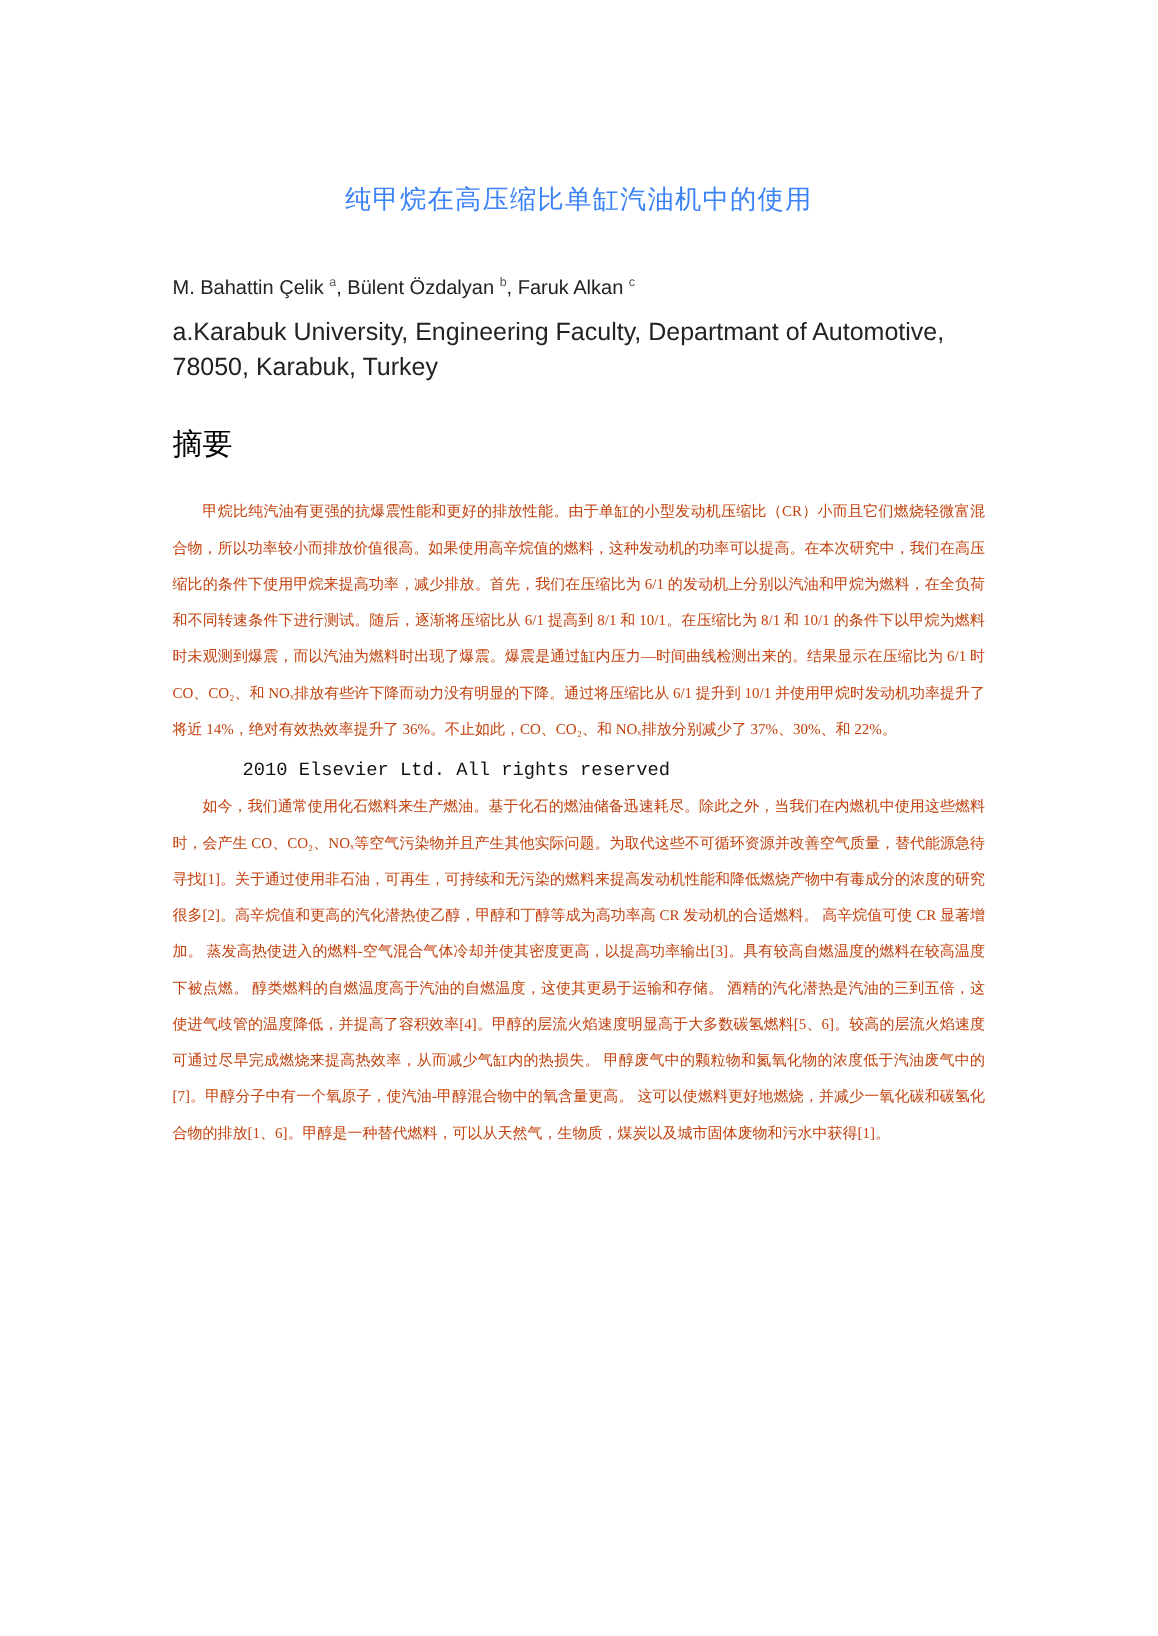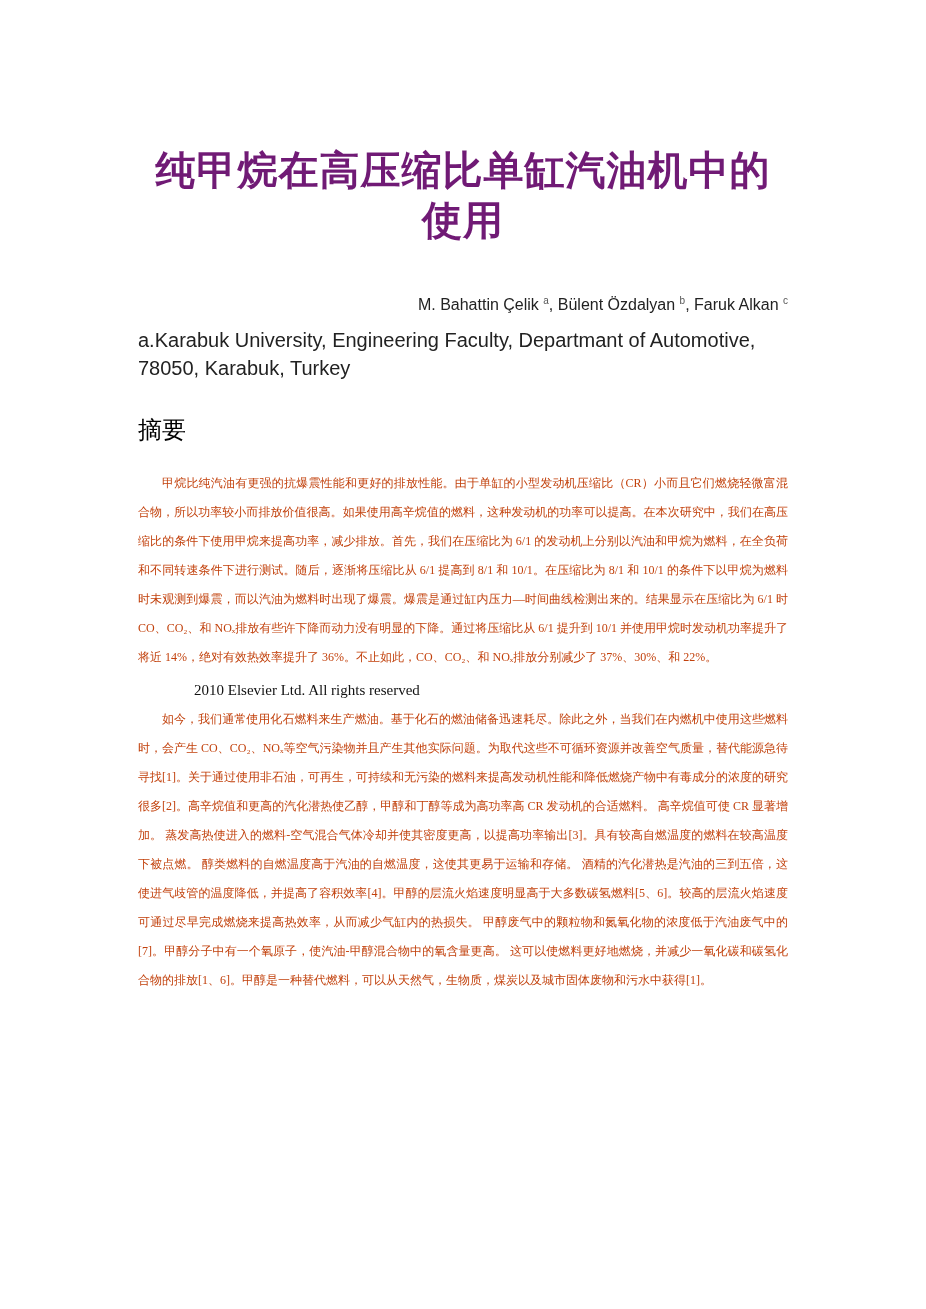--- a/index.html
+++ b/index.html
@@ -14,34 +14,33 @@
     height: 1309px;
     margin: 0 auto;
     background: #ffffff;
     overflow: hidden;
     padding: 146px 138px 0 138px;
     color: #111111;
   }
   .title {
     margin: 0 0 46px 0;
     font-family: "Liberation Serif", "DejaVu Serif", serif;
-    font-weight: 700;
-    font-size: 40px;
+    font-weight: 400;
+    font-size: 21px;
     line-height: 1.25;
     text-align: center;
-    color: #701a75;
+    color: #3b82f6;
     letter-spacing: 1px;
   }
   .authors {
     margin: 0 0 8px 0;
     font-family: "Liberation Sans", "DejaVu Sans", sans-serif;
     font-size: 16px;
     line-height: 26px;
     color: #222222;
-    text-align: right;
   }
   .authors sup {
     font-size: 10px;
     color: #555555;
     vertical-align: super;
     line-height: 0;
   }
   .affil {
     margin: 0;
     font-family: "Liberation Sans", "DejaVu Sans", sans-serif;
@@ -65,21 +64,21 @@
     font-family: Liberation Serif, serif;
     font-size: 12px;
     line-height: 29px;
     text-align: justify;
     text-indent: 2em;
     color: #c2410c;
   }
   .copyright {
     margin: 4px 0 0 0;
     padding-left: 56px;
-    font-family: Liberation Serif, serif;
+    font-family: Liberation Mono, monospace;
     font-size: 15px;
     line-height: 29px;
     color: #111111;
   }
 </style>
 </head>
 <body>
 
 <div class="page">
 

